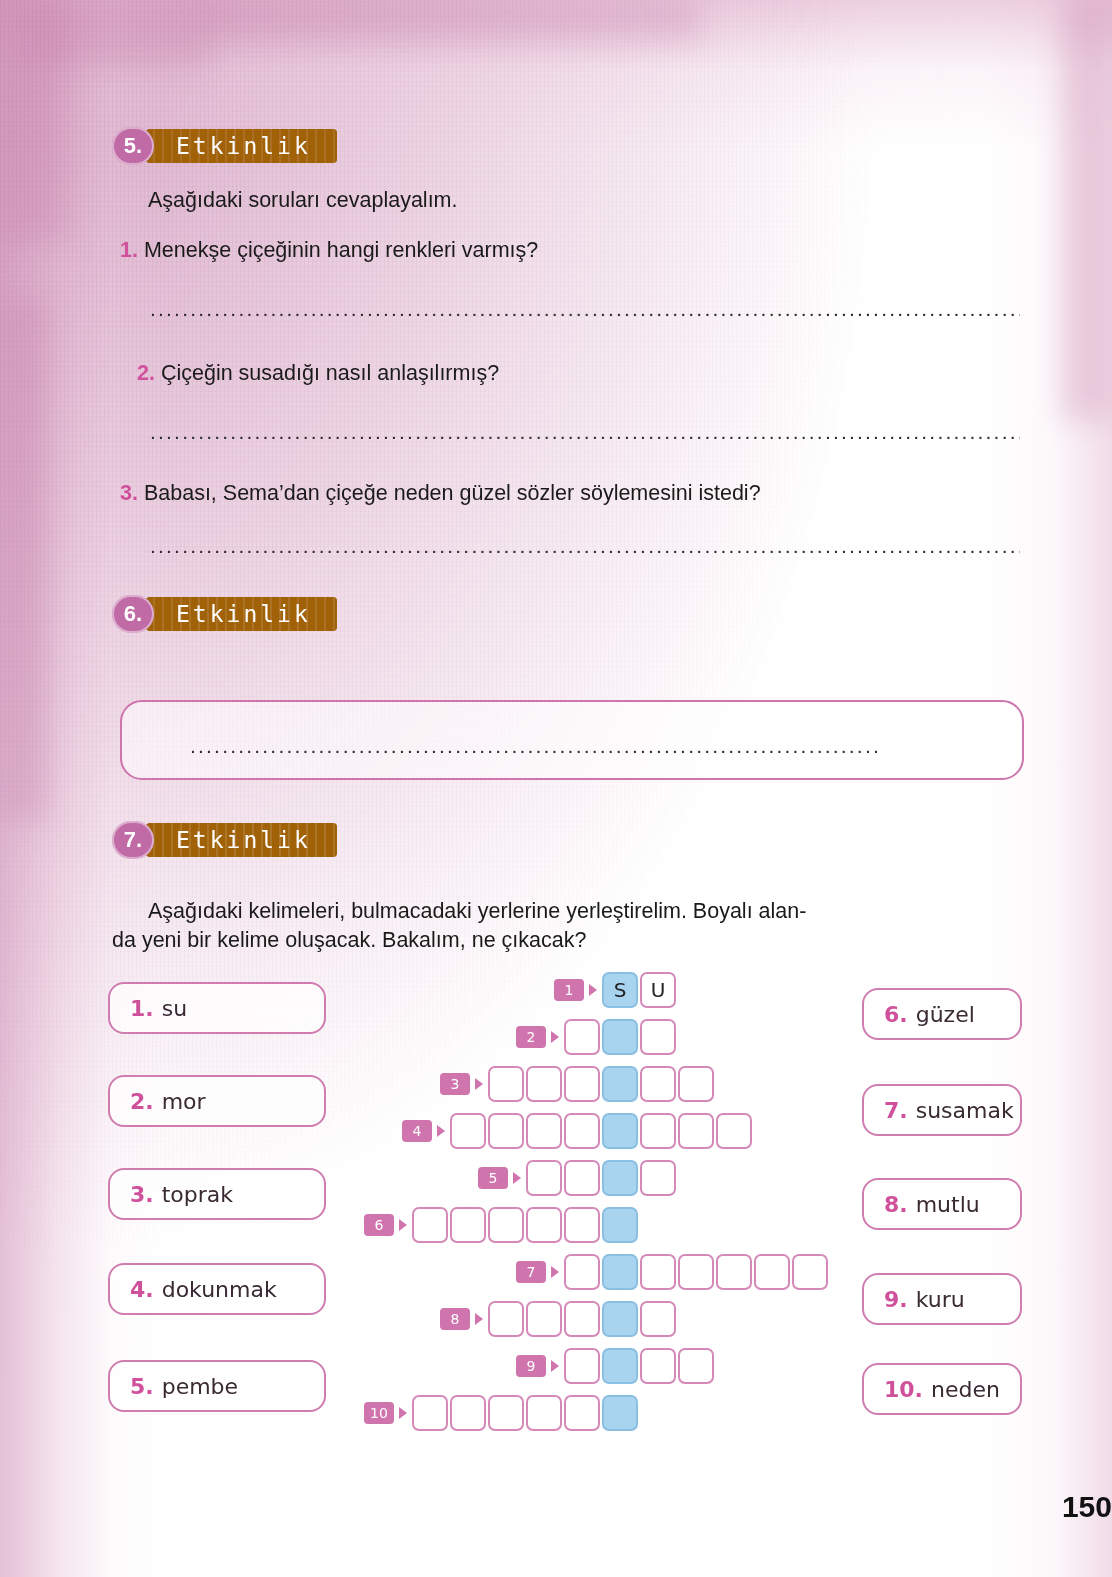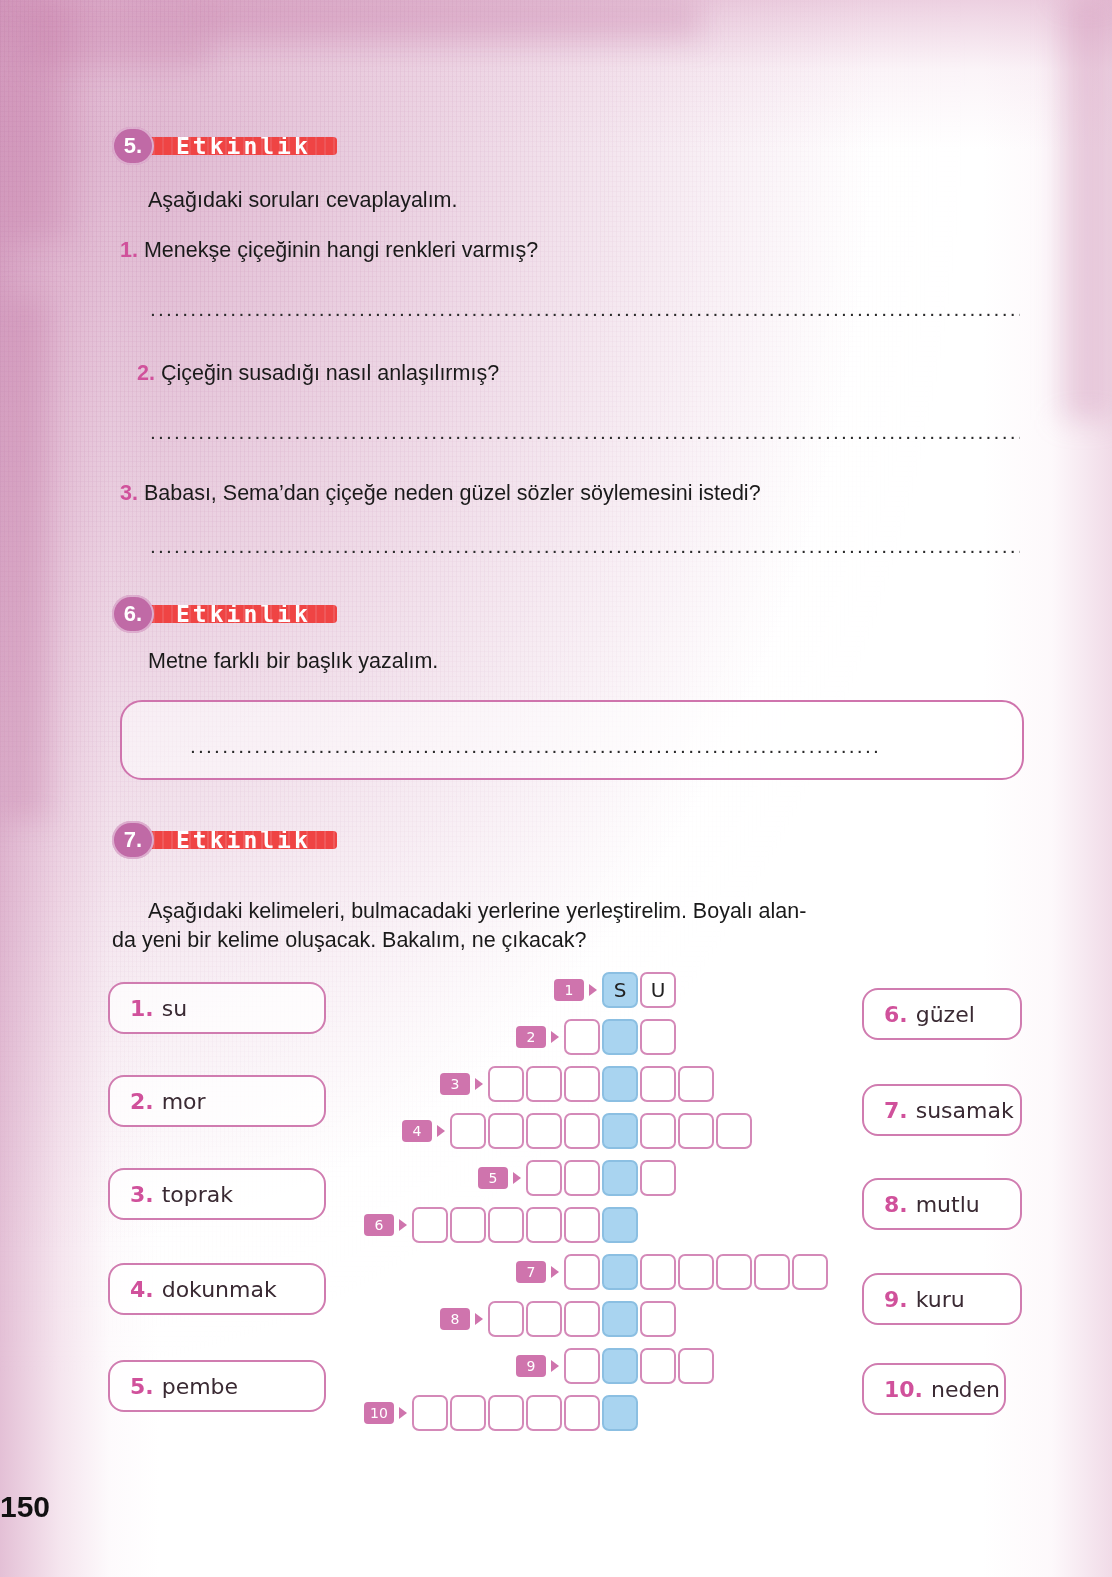--- a/index.html
+++ b/index.html
@@ -64,26 +64,26 @@
     font-weight: bold;
     display: flex;
     align-items: center;
     justify-content: center;
     position: relative;
     z-index: 2;
     box-shadow: 0 0 0 2px rgba(255,255,255,0.45) inset;
   }
   .banner-label {
     margin-left: -8px;
-    height: 18px;
+    height: 34px;
     padding: 0 26px 0 30px;
-    background: #ef4444;
+    background: #a16207;
     color: #ffffff;
     font-size: 23px;
-    font-weight: bold;
+    font-weight: normal;
     letter-spacing: 3px;
     display: flex;
     align-items: center;
     border-radius: 3px;
     font-family: "DejaVu Sans Mono", monospace;
     -webkit-mask-image:
       repeating-linear-gradient(90deg, rgba(0,0,0,1) 0 7px, rgba(0,0,0,0.86) 7px 9px);
             mask-image:
       repeating-linear-gradient(90deg, rgba(0,0,0,1) 0 7px, rgba(0,0,0,0.86) 7px 9px);
   }
@@ -182,21 +182,21 @@
     border-top: 6px solid transparent;
     border-bottom: 6px solid transparent;
     border-left: 8px solid #cf74ad;
   }
 
   .page-number {
     position: absolute;
     left: 0;
     right: 0;
     top: 1490px;
-    text-align: left;
+    text-align: right;
     font-size: 30px;
     font-weight: bold;
     color: #111;
   }
 </style>
 </head>
 <body>
 
 <div class="page-bg">
   <div class="bg-blotch" style="left:0px;  top:0px;   width:70px;  height:240px;"></div>
@@ -231,21 +231,20 @@
     <span class="qnum">3.</span>
     <span>Babası, Sema’dan çiçeğe neden güzel sözler söylemesini istedi?</span>
   </div>
   <div class="dots" style="left:150px; top:534px; width:870px;">...............................................................................................................</div>
 
   <div class="banner" style="left:112px; top:594px;">
     <div class="banner-num">6.</div>
     <div class="banner-label">Etkinlik</div>
   </div>
 
-  <div class="para" style="left:148px; top:646px;">Metne farklı bir başlık yazalım.</div>
 
   <div class="title-box" style="left:120px; top:700px; width:900px; height:76px;">
     <div class="dots" style="left:68px; top:32px; width:800px;">......................................................................................</div>
   </div>
 
   <div class="banner" style="left:112px; top:820px;">
     <div class="banner-num">7.</div>
     <div class="banner-label">Etkinlik</div>
   </div>
 
@@ -282,21 +281,21 @@
     <span>susamak</span>
   </div>
   <div class="chip" style="left:862px; top:1178px; width:160px; height:52px;">
     <span class="n">8.</span>
     <span>mutlu</span>
   </div>
   <div class="chip" style="left:862px; top:1273px; width:160px; height:52px;">
     <span class="n">9.</span>
     <span>kuru</span>
   </div>
-  <div class="chip" style="left:862px; top:1363px; width:144px; height:52px;">
+  <div class="chip" style="left:862px; top:1363px; width:160px; height:52px;">
     <span class="n">10.</span>
     <span>neden</span>
   </div>
 
   <div class="cw" id="crossword">
       <div class="cell hl" style="left: 262px; top: 0px;">S</div>
       <div class="cell" style="left: 300px; top: 0px;">U</div>
       <div class="rownum" style="left: 214px; top: 7px;">1</div>
       <div class="arrow" style="left: 249px; top: 12px;"></div>
       <div class="cell" style="left: 224px; top: 47px;"></div>

